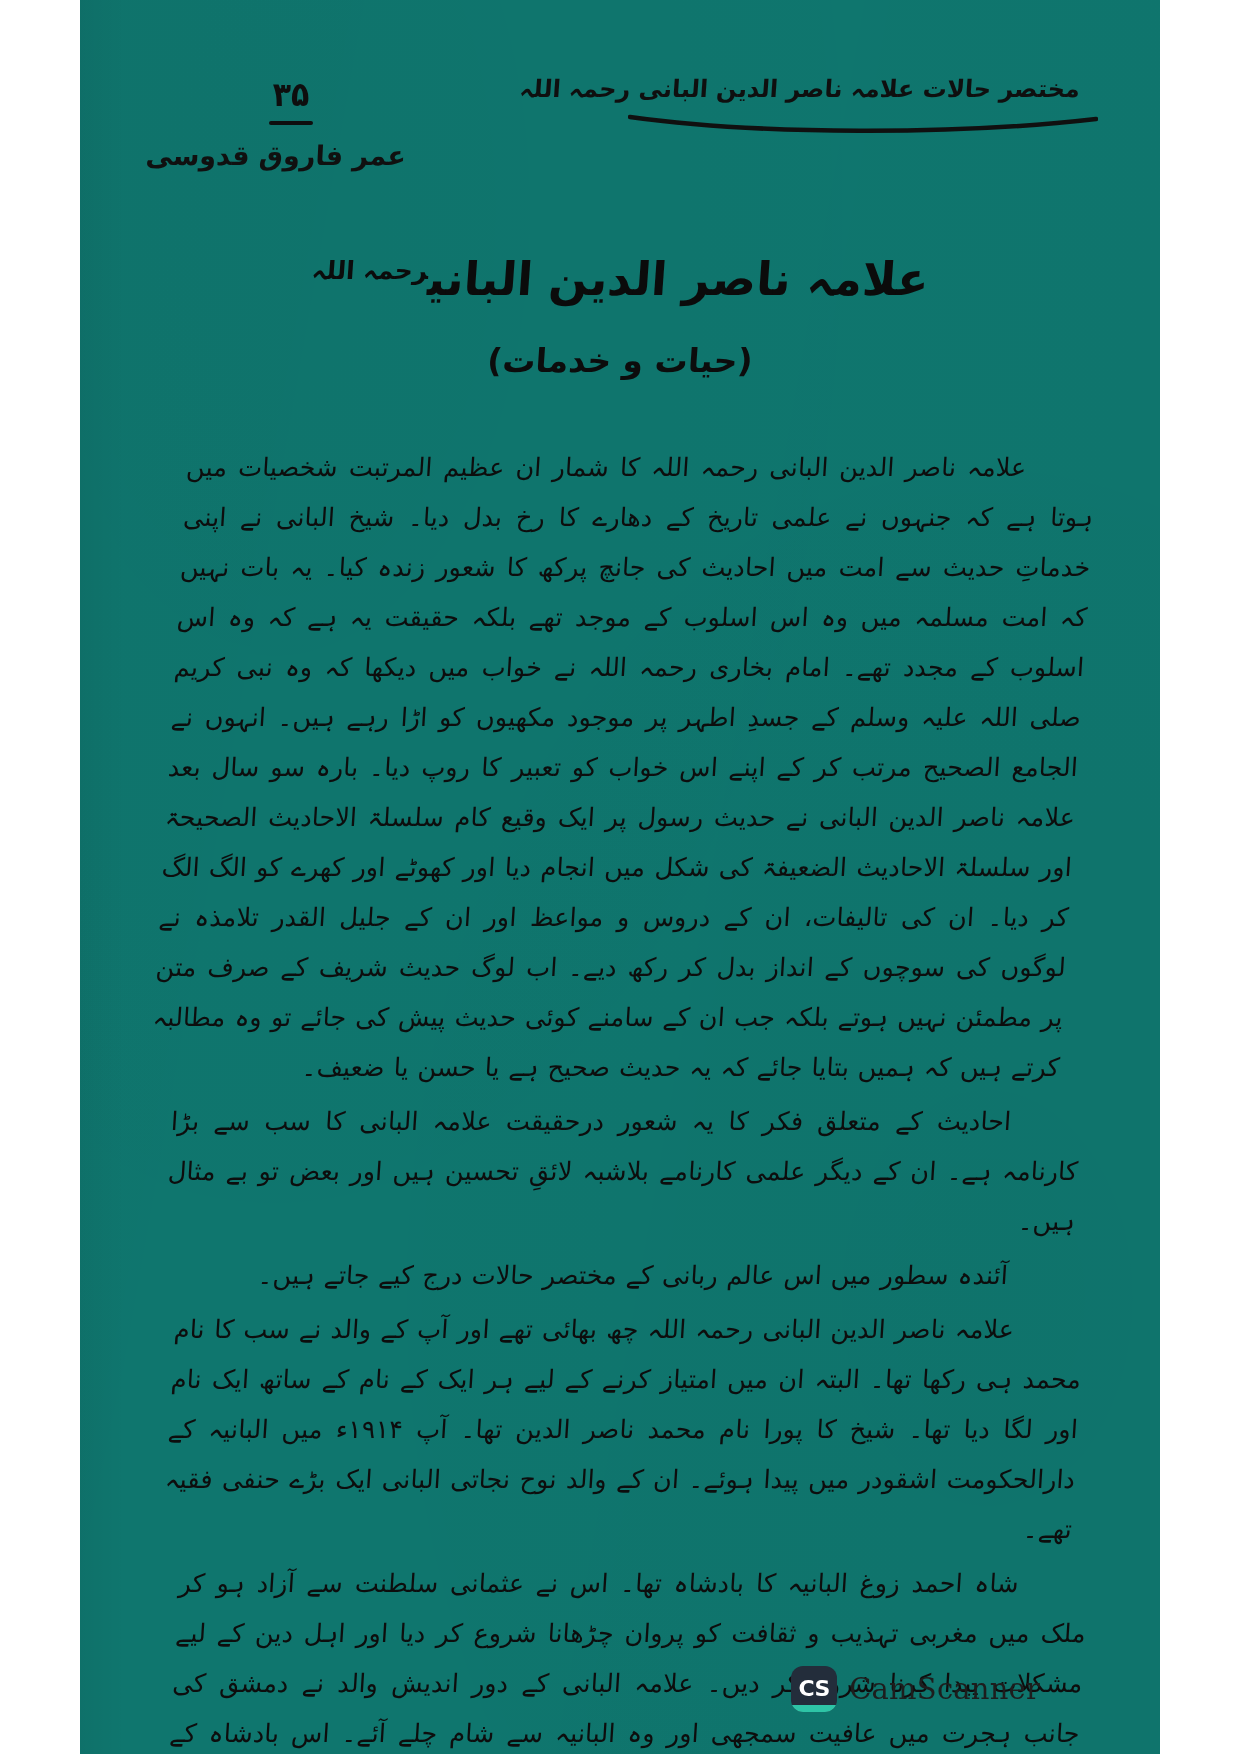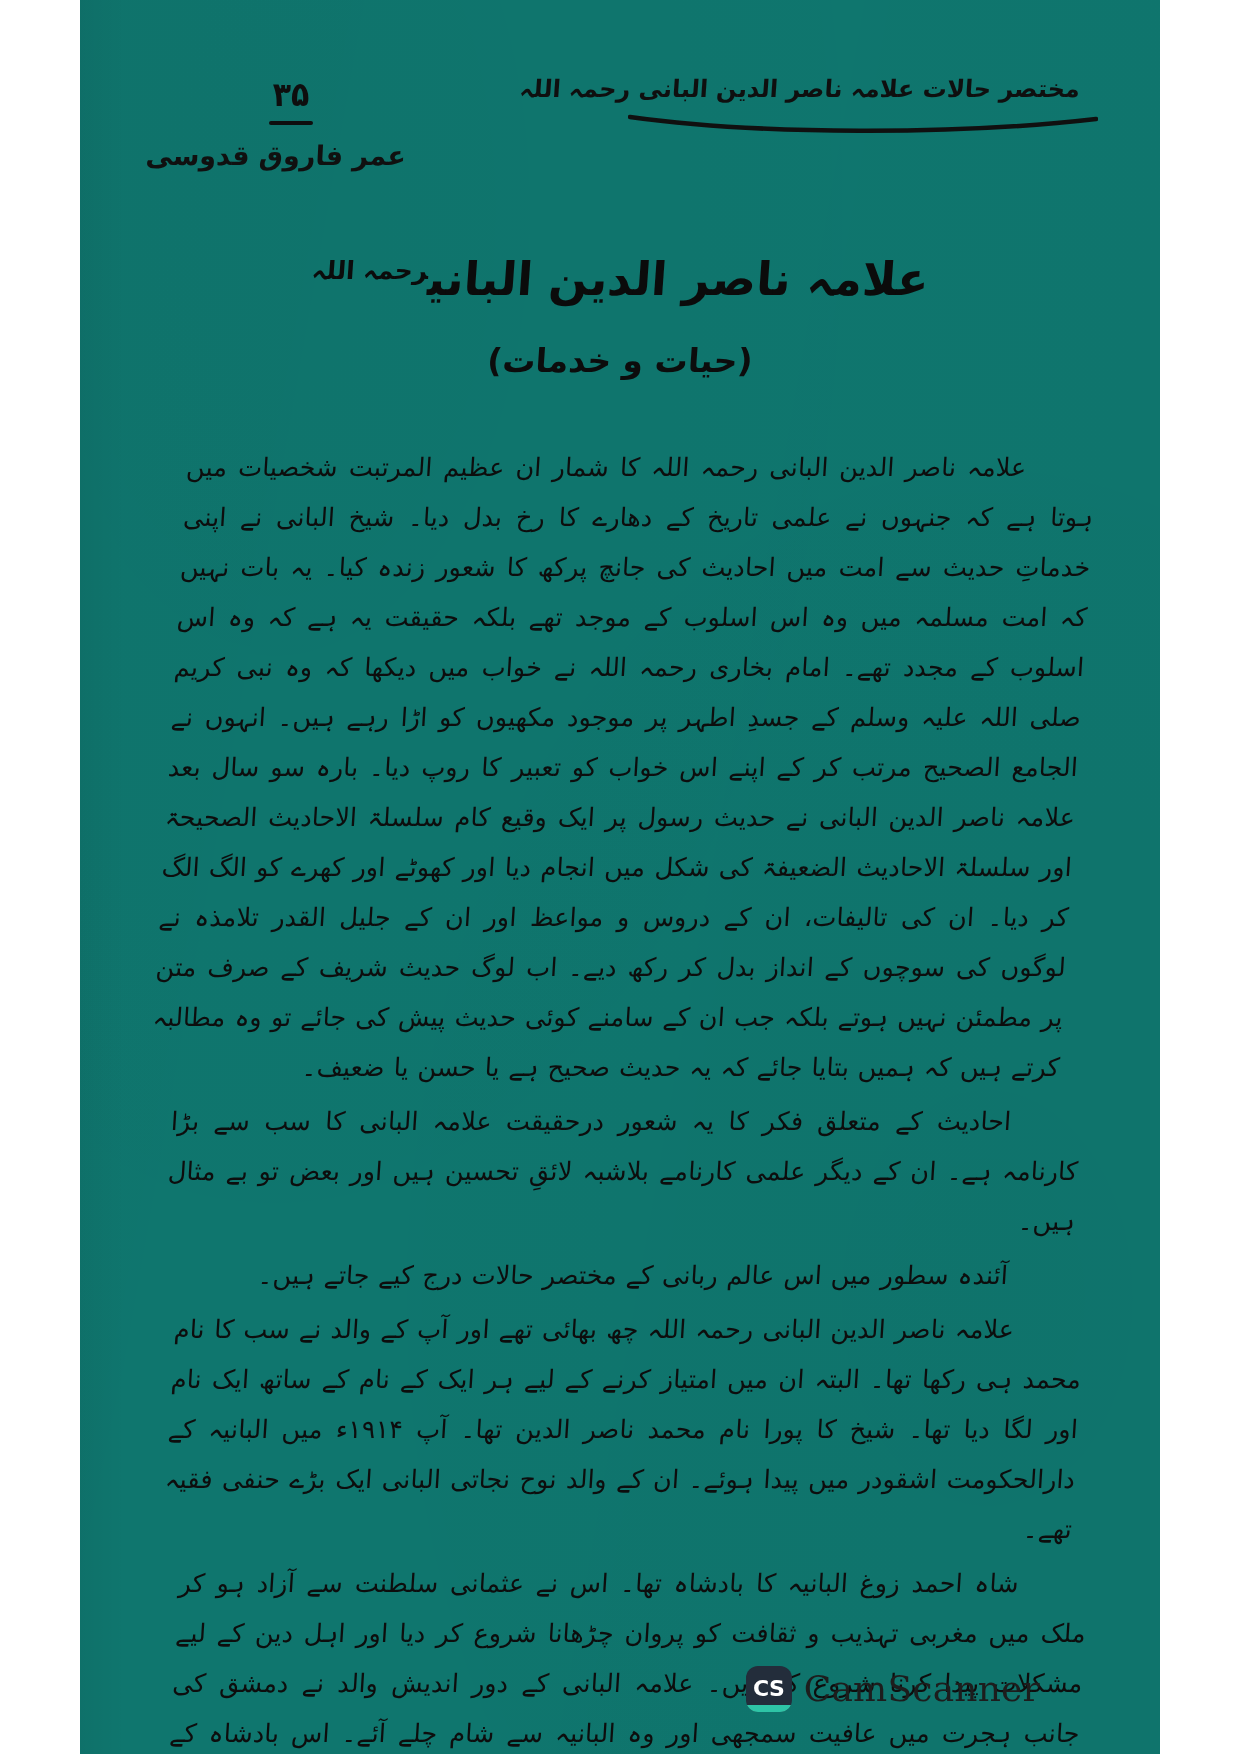--- a/index.html
+++ b/index.html
@@ -212,21 +212,21 @@
     left: 0;
     right: 0;
     bottom: 0;
     height: 7px;
     background: #2ec4a6;
     z-index: 1;
   }
 
   .cs-wordmark {
     font-family: "DejaVu Serif", "Liberation Serif", serif;
-    font-size: 36px;
+    font-size: 29px;
     color: #1d1d1d;
     line-height: 1;
     letter-spacing: 0.2px;
   }
 
   
   .gutter-shadow {
     position: absolute;
     top: 0;
     bottom: 0;

